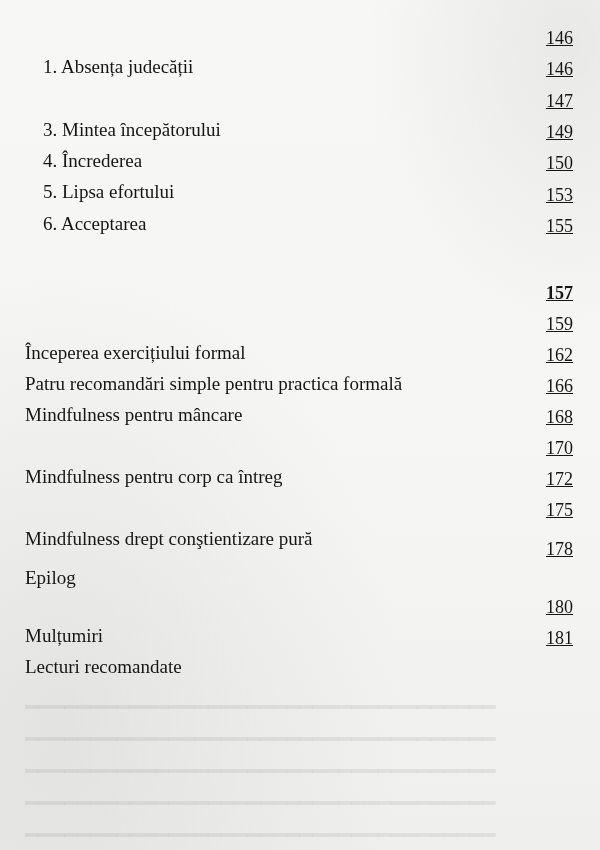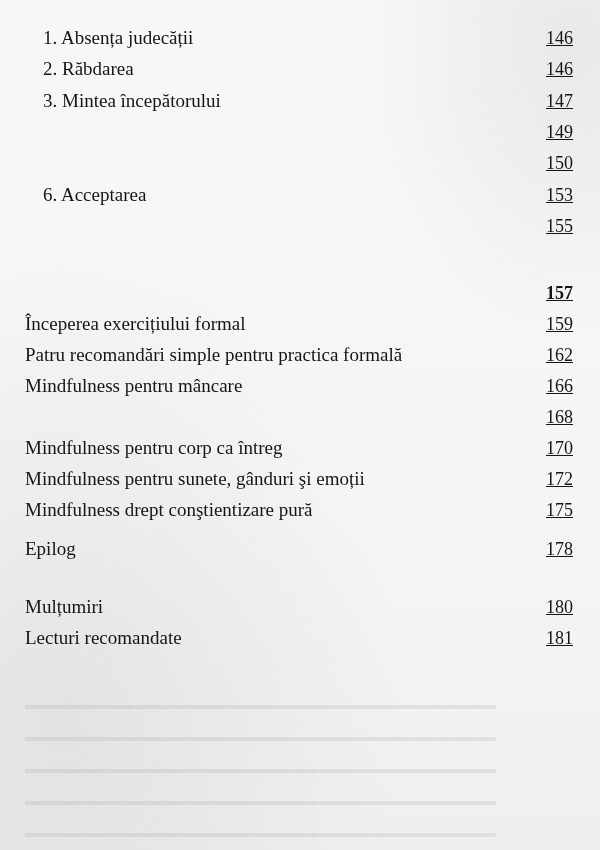--- a/index.html
+++ b/index.html
@@ -34,20 +34,21 @@
       left: 0;
       width: 600px;
       height: 30px;
       font-size: 19px;
       line-height: 30px;
       white-space: nowrap;
     }
     .row .title {
       position: absolute;
       left: 25px;
+      margin-top: 29px;
     }
     .row.indent .title {
       left: 43px;
     }
     .row .page-num {
       position: absolute;
       right: 27px;
       text-align: right;
       font-size: 18px;
       text-decoration: underline;
@@ -80,31 +81,32 @@
 <div class="bleed" style="top:789px">▂▂▂▂▂▂▂▂▂▂▂▂▂▂▂▂▂▂▂▂▂▂▂▂▂▂▂▂▂▂▂▂▂▂▂▂</div>
 <div class="bleed" style="top:821px">▂▂▂▂▂▂▂▂▂▂▂▂▂▂▂▂▂▂▂▂▂▂▂▂▂▂▂▂▂▂▂▂▂▂▂▂</div>
 
 <div class="toc">
 
   <div class="row indent" style="top:23px">
     <span class="title">1. Absența judecății</span>
     <span class="page-num">146</span>
   </div>
   <div class="row indent" style="top:54px">
-    <span class="title">2. Răbdarea</span>
     <span class="page-num">146</span>
   </div>
   <div class="row indent" style="top:86px">
     <span class="title">3. Mintea începătorului</span>
     <span class="page-num">147</span>
   </div>
   <div class="row indent" style="top:117px">
+    <span class="title">4. Încrederea</span>
     <span class="page-num">149</span>
   </div>
   <div class="row indent" style="top:148px">
+    <span class="title">5. Lipsa efortului</span>
     <span class="page-num">150</span>
   </div>
   <div class="row indent" style="top:180px">
     <span class="title">6. Acceptarea</span>
     <span class="page-num">153</span>
   </div>
   <div class="row indent" style="top:211px">
     <span class="page-num">155</span>
   </div>
 
@@ -125,21 +127,20 @@
     <span class="page-num">166</span>
   </div>
   <div class="row" style="top:402px">
     <span class="page-num">168</span>
   </div>
   <div class="row" style="top:433px">
     <span class="title">Mindfulness pentru corp ca întreg</span>
     <span class="page-num">170</span>
   </div>
   <div class="row" style="top:464px">
-    <span class="title">Mindfulness pentru sunete, gânduri şi emoții</span>
     <span class="page-num">172</span>
   </div>
   <div class="row" style="top:495px">
     <span class="title">Mindfulness drept conştientizare pură</span>
     <span class="page-num">175</span>
   </div>
 
   <div class="row" style="top:534px">
     <span class="title">Epilog</span>
     <span class="page-num">178</span>

